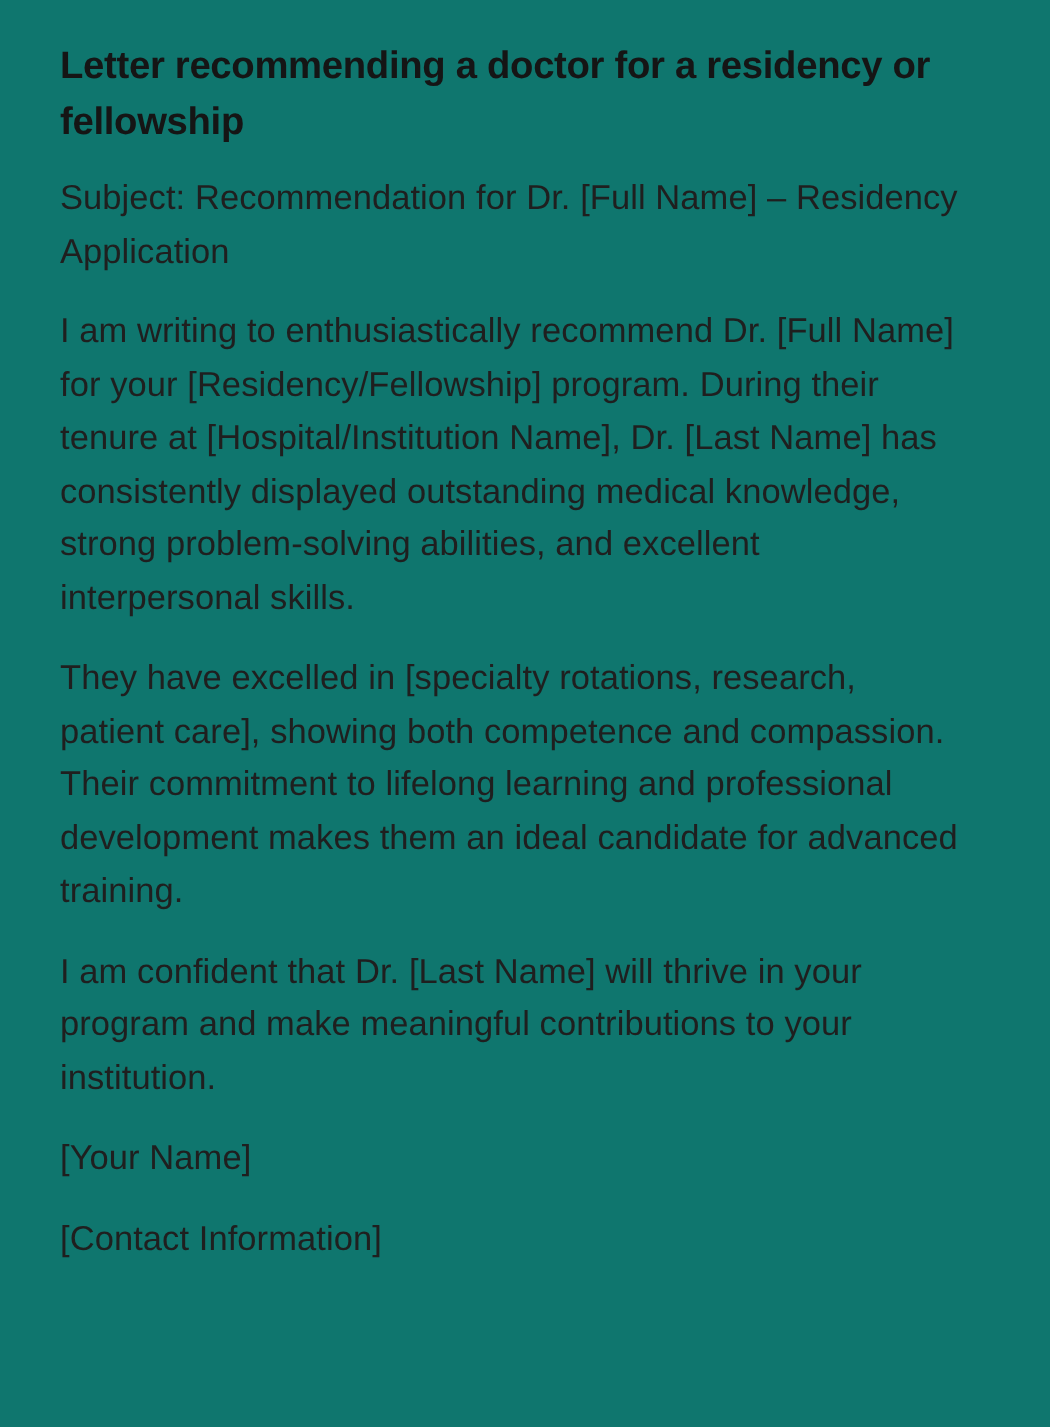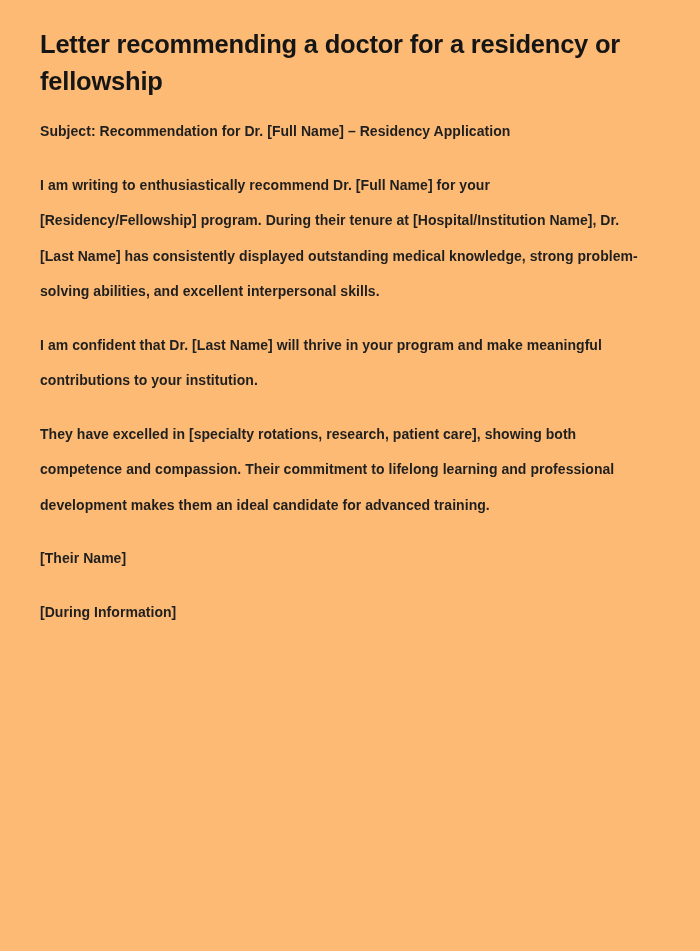--- a/index.html
+++ b/index.html
@@ -13,39 +13,39 @@
     min-height: 951px;
     font-family: "Liberation Sans", "DejaVu Sans", sans-serif;
     color: #202124;
     -webkit-font-smoothing: antialiased;
   }
   .page {
     box-sizing: border-box;
     width: 700px;
     min-height: 951px;
     padding: 26px 60px 40px 40px;
-    background: #fdba74;
+    background: #0f766e;
   }
   .doc-title {
     margin: 0 0 14px 0;
     font-size: 25.5px;
     line-height: 37px;
     font-weight: bold;
     letter-spacing: -0.2px;
     color: #151515;
     max-width: 600px;
   }
   .doc-body {
     max-width: 602px;
   }
   .para {
     margin: 0 0 18px 0;
-    font-size: 14px;
+    font-size: 23px;
     line-height: 35.5px;
-    font-weight: 700;
+    font-weight: 400;
     color: #1f1f1f;
     letter-spacing: 0.05px;
     word-wrap: break-word;
   }
   .para:last-child {
     margin-bottom: 0;
   }
   .para.signoff,
   .para.short {
     white-space: pre-wrap;
@@ -58,24 +58,24 @@
 
   <h1 class="doc-title">Letter recommending a doctor for a residency or fellowship</h1>
 
   <div class="doc-body">
 
     <p class="para">Subject: Recommendation for Dr. [Full Name] – Residency Application</p>
 
 
     <p class="para">I am writing to enthusiastically recommend Dr. [Full Name] for your [Residency/Fellowship] program. During their tenure at [Hospital/Institution Name], Dr. [Last Name] has consistently displayed outstanding medical knowledge, strong problem-solving abilities, and excellent interpersonal skills.</p>
 
+    <p class="para">They have excelled in [specialty rotations, research, patient care], showing both competence and compassion. Their commitment to lifelong learning and professional development makes them an ideal candidate for advanced training.</p>
+
     <p class="para">I am confident that Dr. [Last Name] will thrive in your program and make meaningful contributions to your institution.</p>
 
-    <p class="para">They have excelled in [specialty rotations, research, patient care], showing both competence and compassion. Their commitment to lifelong learning and professional development makes them an ideal candidate for advanced training.</p>
+
+    <p class="para short">[Your Name]</p>
 
 
-    <p class="para short">[Their Name]</p>
-
-
-    <p class="para short">[During Information]</p>
+    <p class="para short">[Contact Information]</p>
 
   </div>
 </div>
 
 </body></html>

